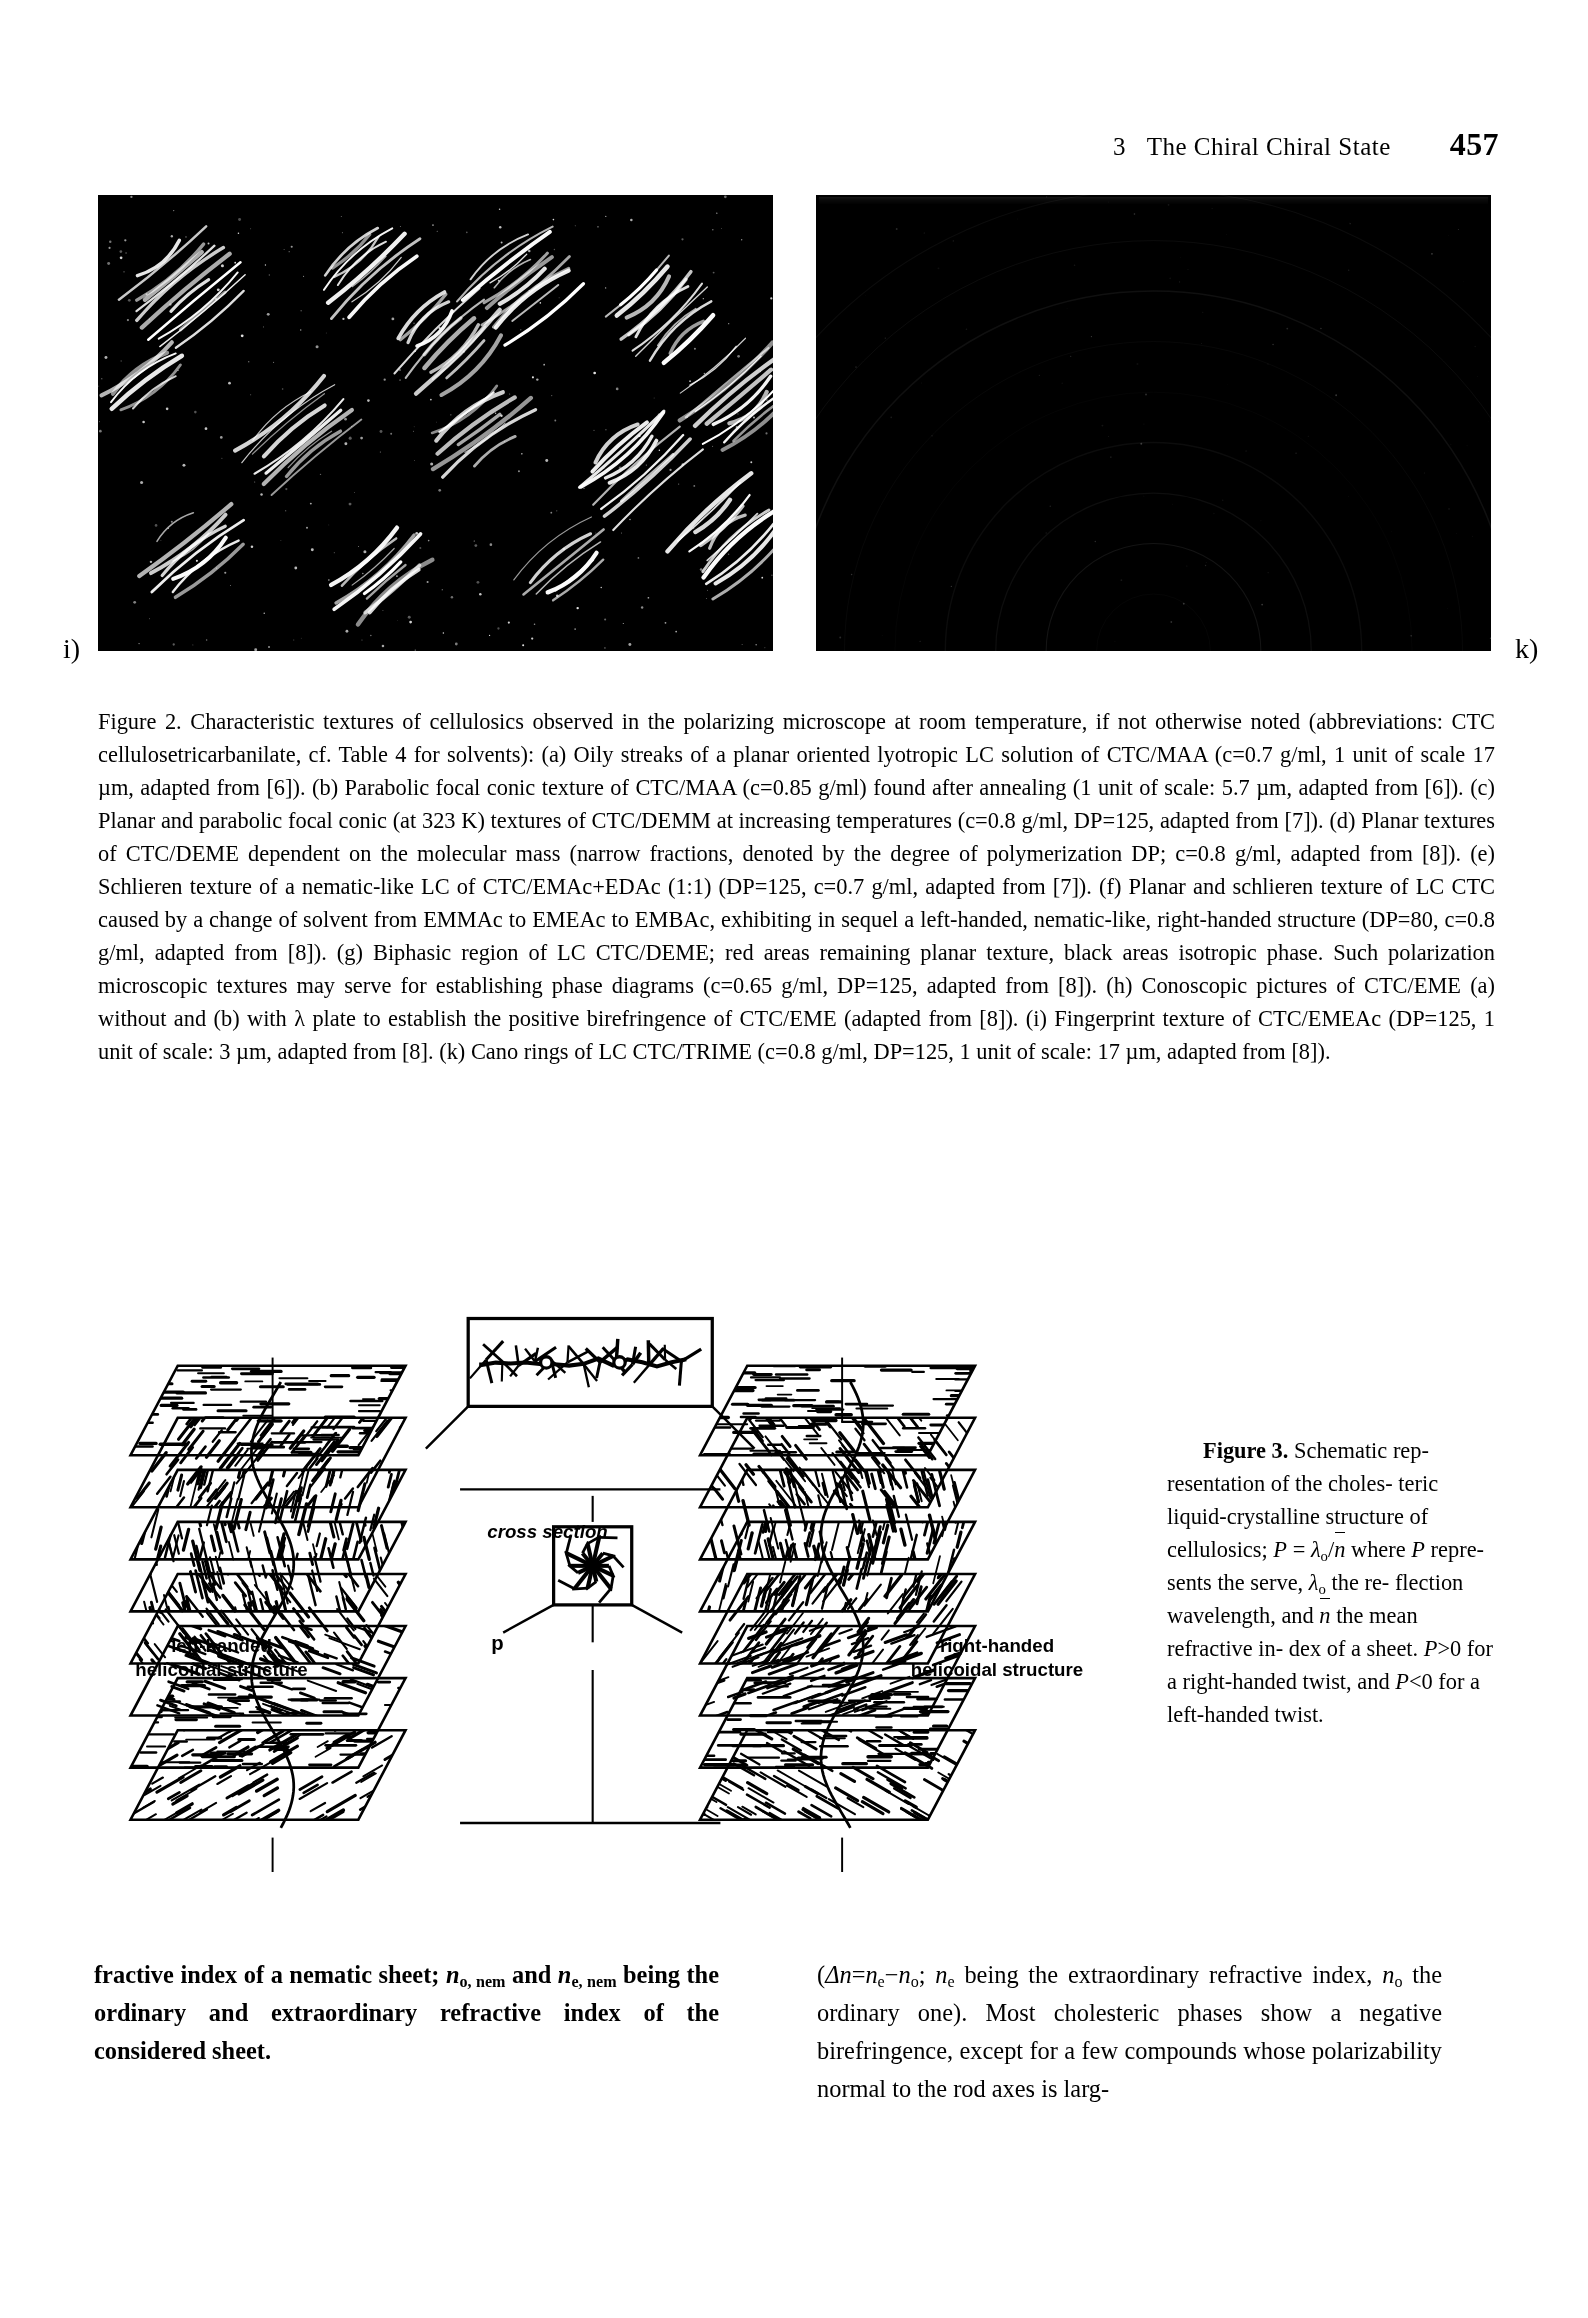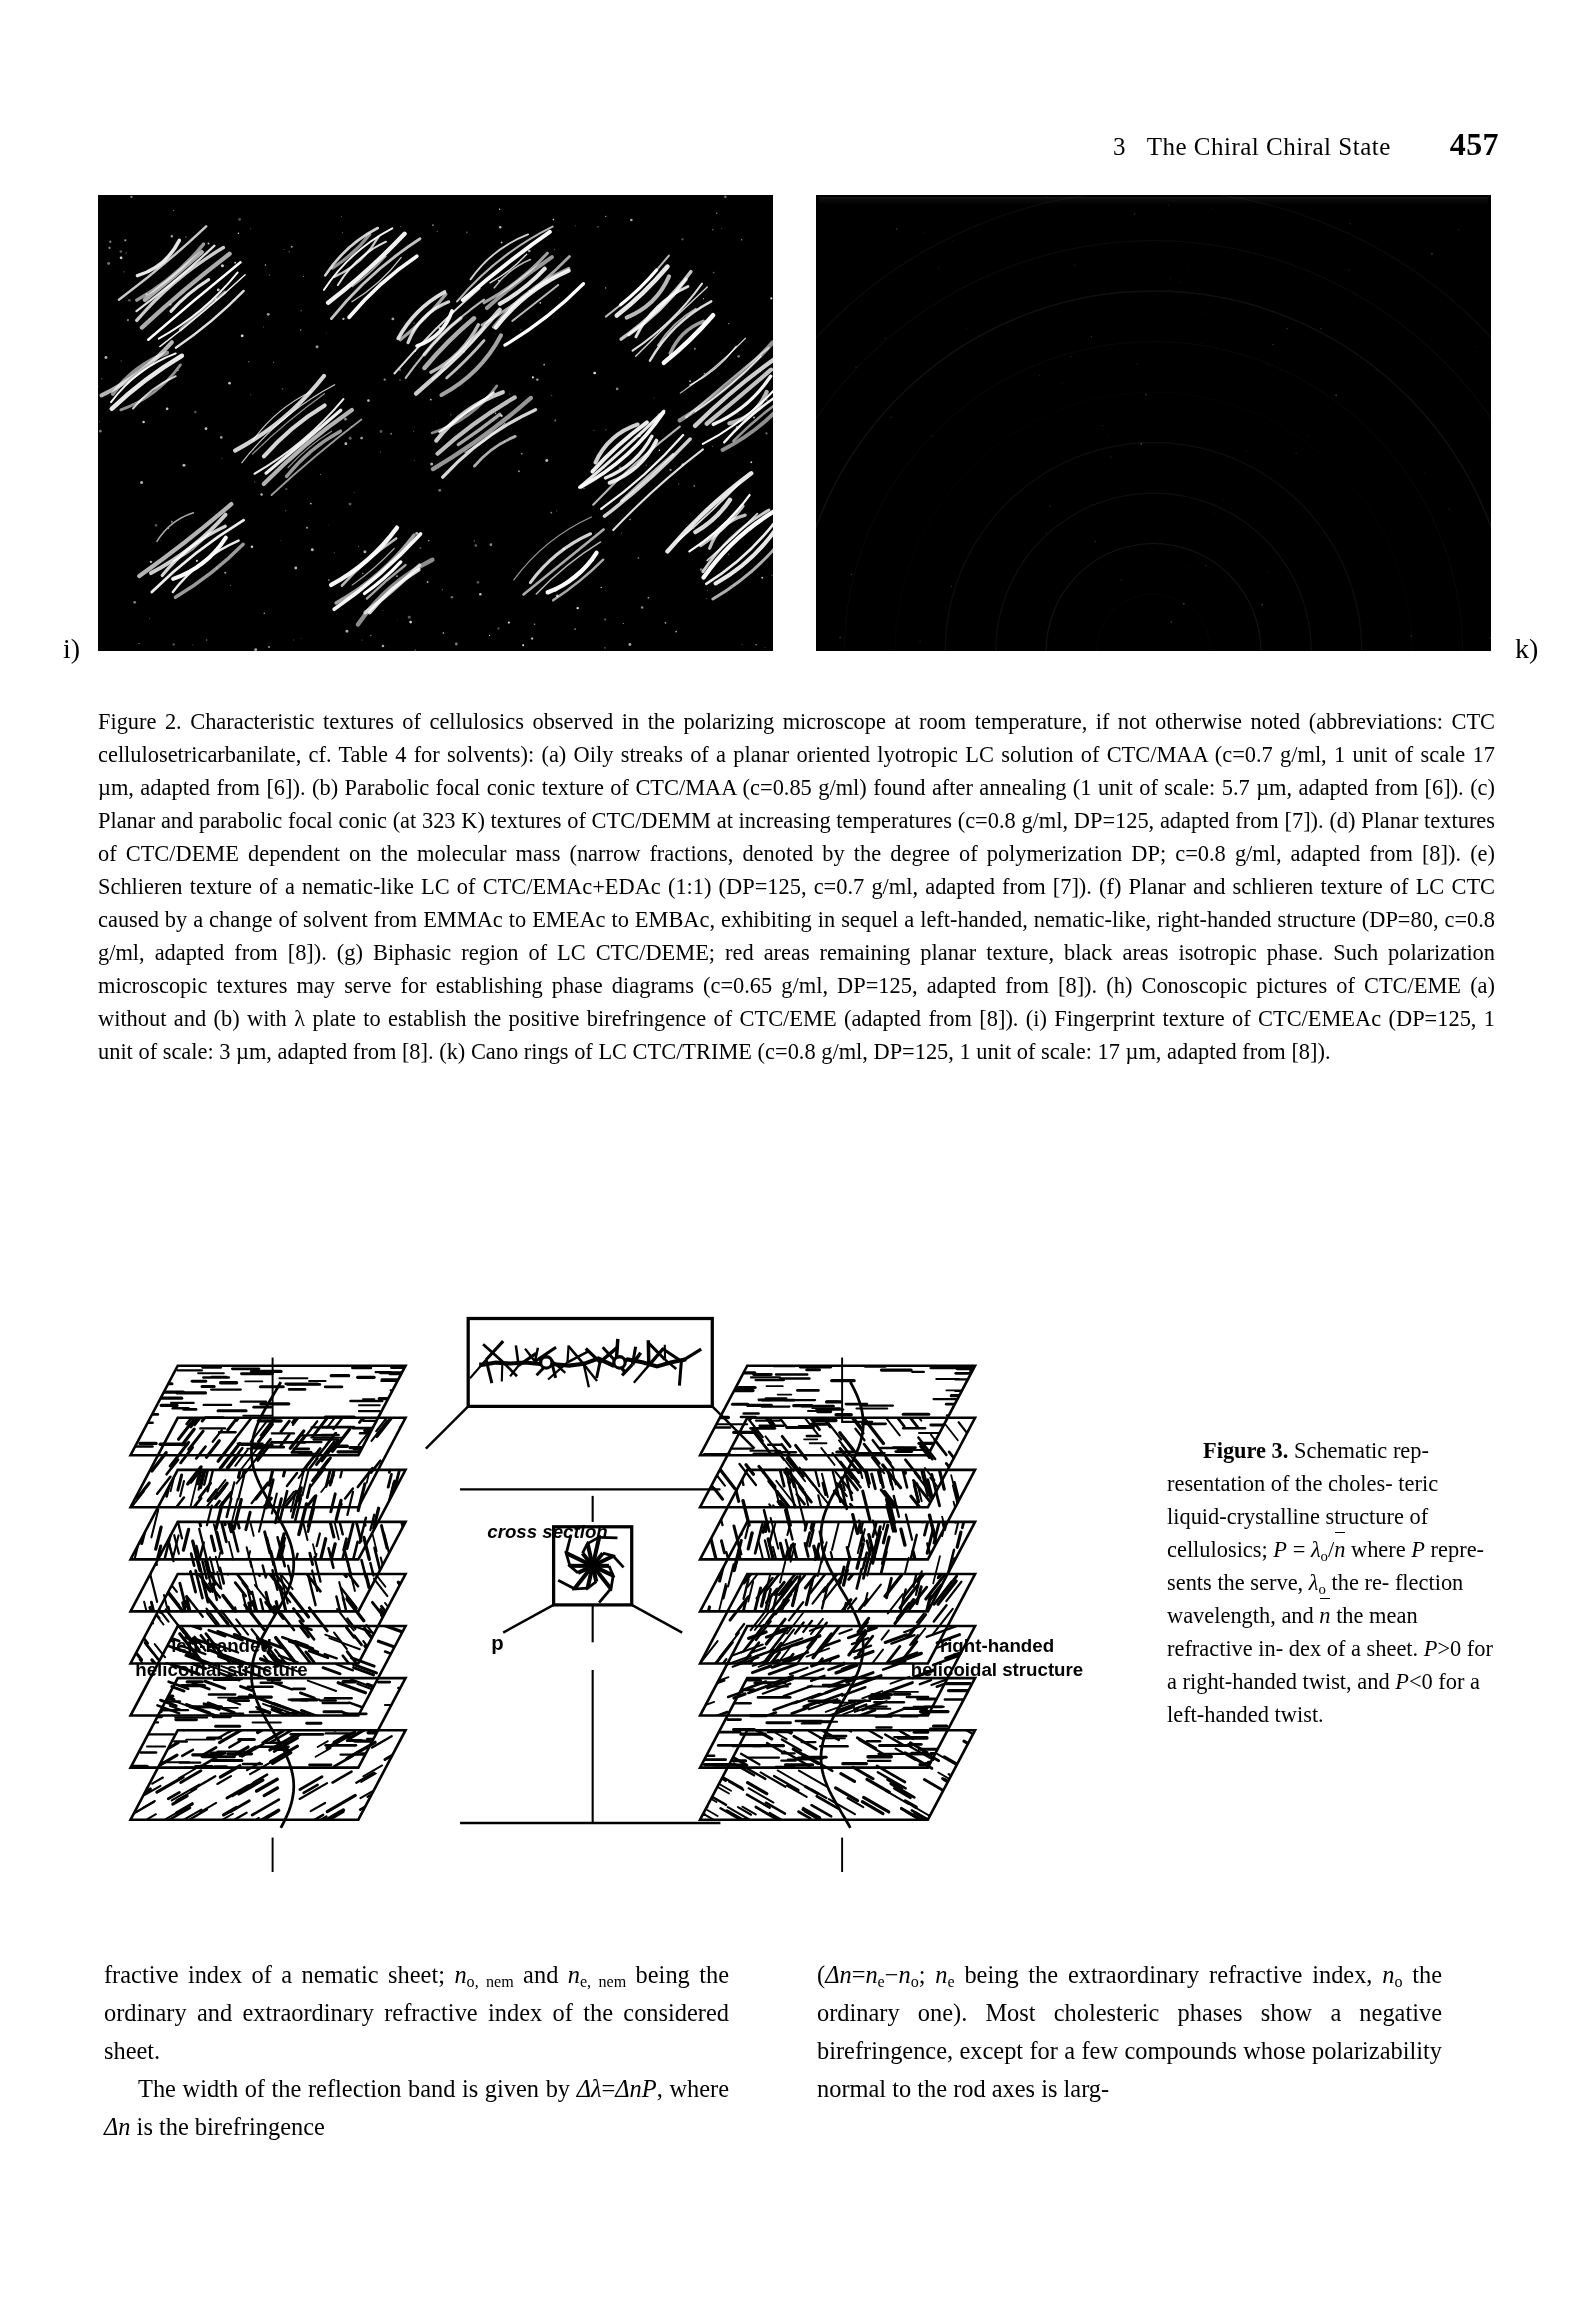--- a/index.html
+++ b/index.html
@@ -125,21 +125,21 @@
   
   .body-col {
     position: absolute;
     top: 1956px;
     width: 625px;
     font-size: 24.4px;
     line-height: 38px;
     text-align: justify;
     text-justify: inter-word;
   }
-  .body-col-left  { left: 104px; }
+  .body-col-left  { left: 94px; font-weight: bold; }
   .body-col-right { left: 817px; }
   .indent { text-indent: 34px; }
 
   sub {
     font-size: 0.66em;
     vertical-align: -0.26em;
     line-height: 0;
   }
   .ovl { position: relative; display: inline-block; }
   .ovl::before {
@@ -2865,23 +2865,20 @@
   <span>dex of a sheet. </span><span class="it">P</span><span>&gt;0 for</span>
   <span>a right-handed twist, and</span>
   <span class="it">P</span><span>&lt;0 for a left-handed</span>
   <span>twist.</span>
 </div>
 
 <div class="body-col body-col-left">
   <div>
     <span>fractive index of a nematic sheet; </span><span class="it">n</span><sub>o, nem</sub><span> and </span><span class="it">n</span><sub>e, nem</sub><span> being the ordinary and extraordinary refractive index of the considered sheet.</span>
   </div>
-  <div class="indent">
-    <span>The width of the reflection band is given by </span><span class="it">Δλ</span><span>=</span><span class="it">Δn</span><span class="it">P</span><span>, where </span><span class="it">Δn</span><span> is the birefringence</span>
-  </div>
 </div>
 
 <div class="body-col body-col-right">
   <div>
     <span>(</span><span class="it">Δn</span><span>=</span><span class="it">n</span><sub>e</sub><span>−</span><span class="it">n</span><sub>o</sub><span>; </span><span class="it">n</span><sub>e</sub><span> being the extraordinary refractive index, </span><span class="it">n</span><sub>o</sub><span> the ordinary one). Most cholesteric phases show a negative birefringence, except for a few compounds whose polarizability normal to the rod axes is larg-</span>
   </div>
 </div>
 
 
 </body></html>

